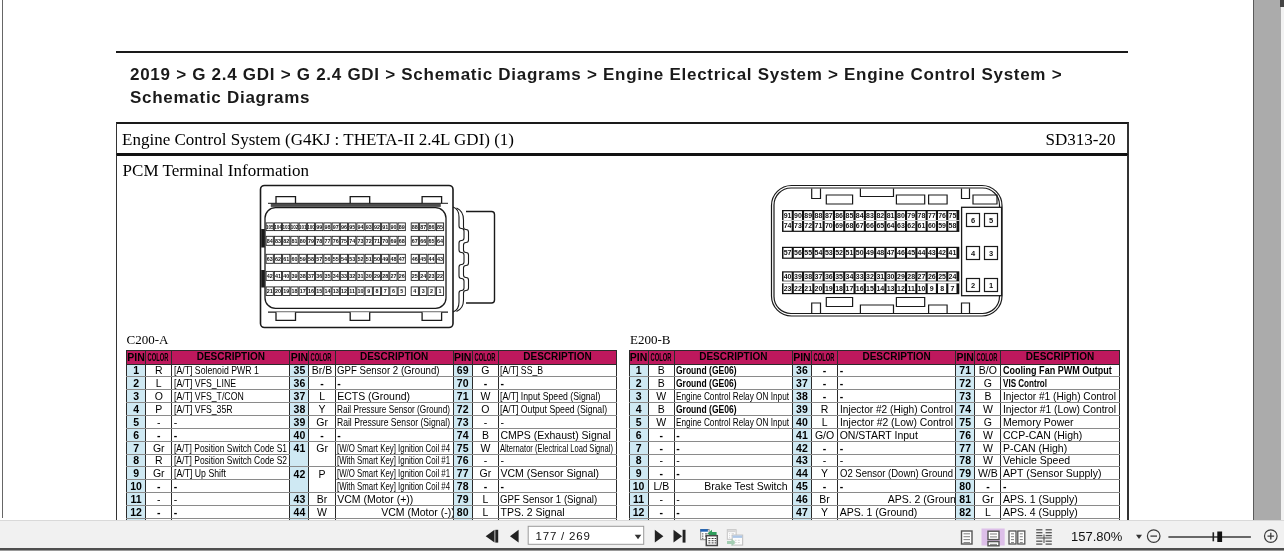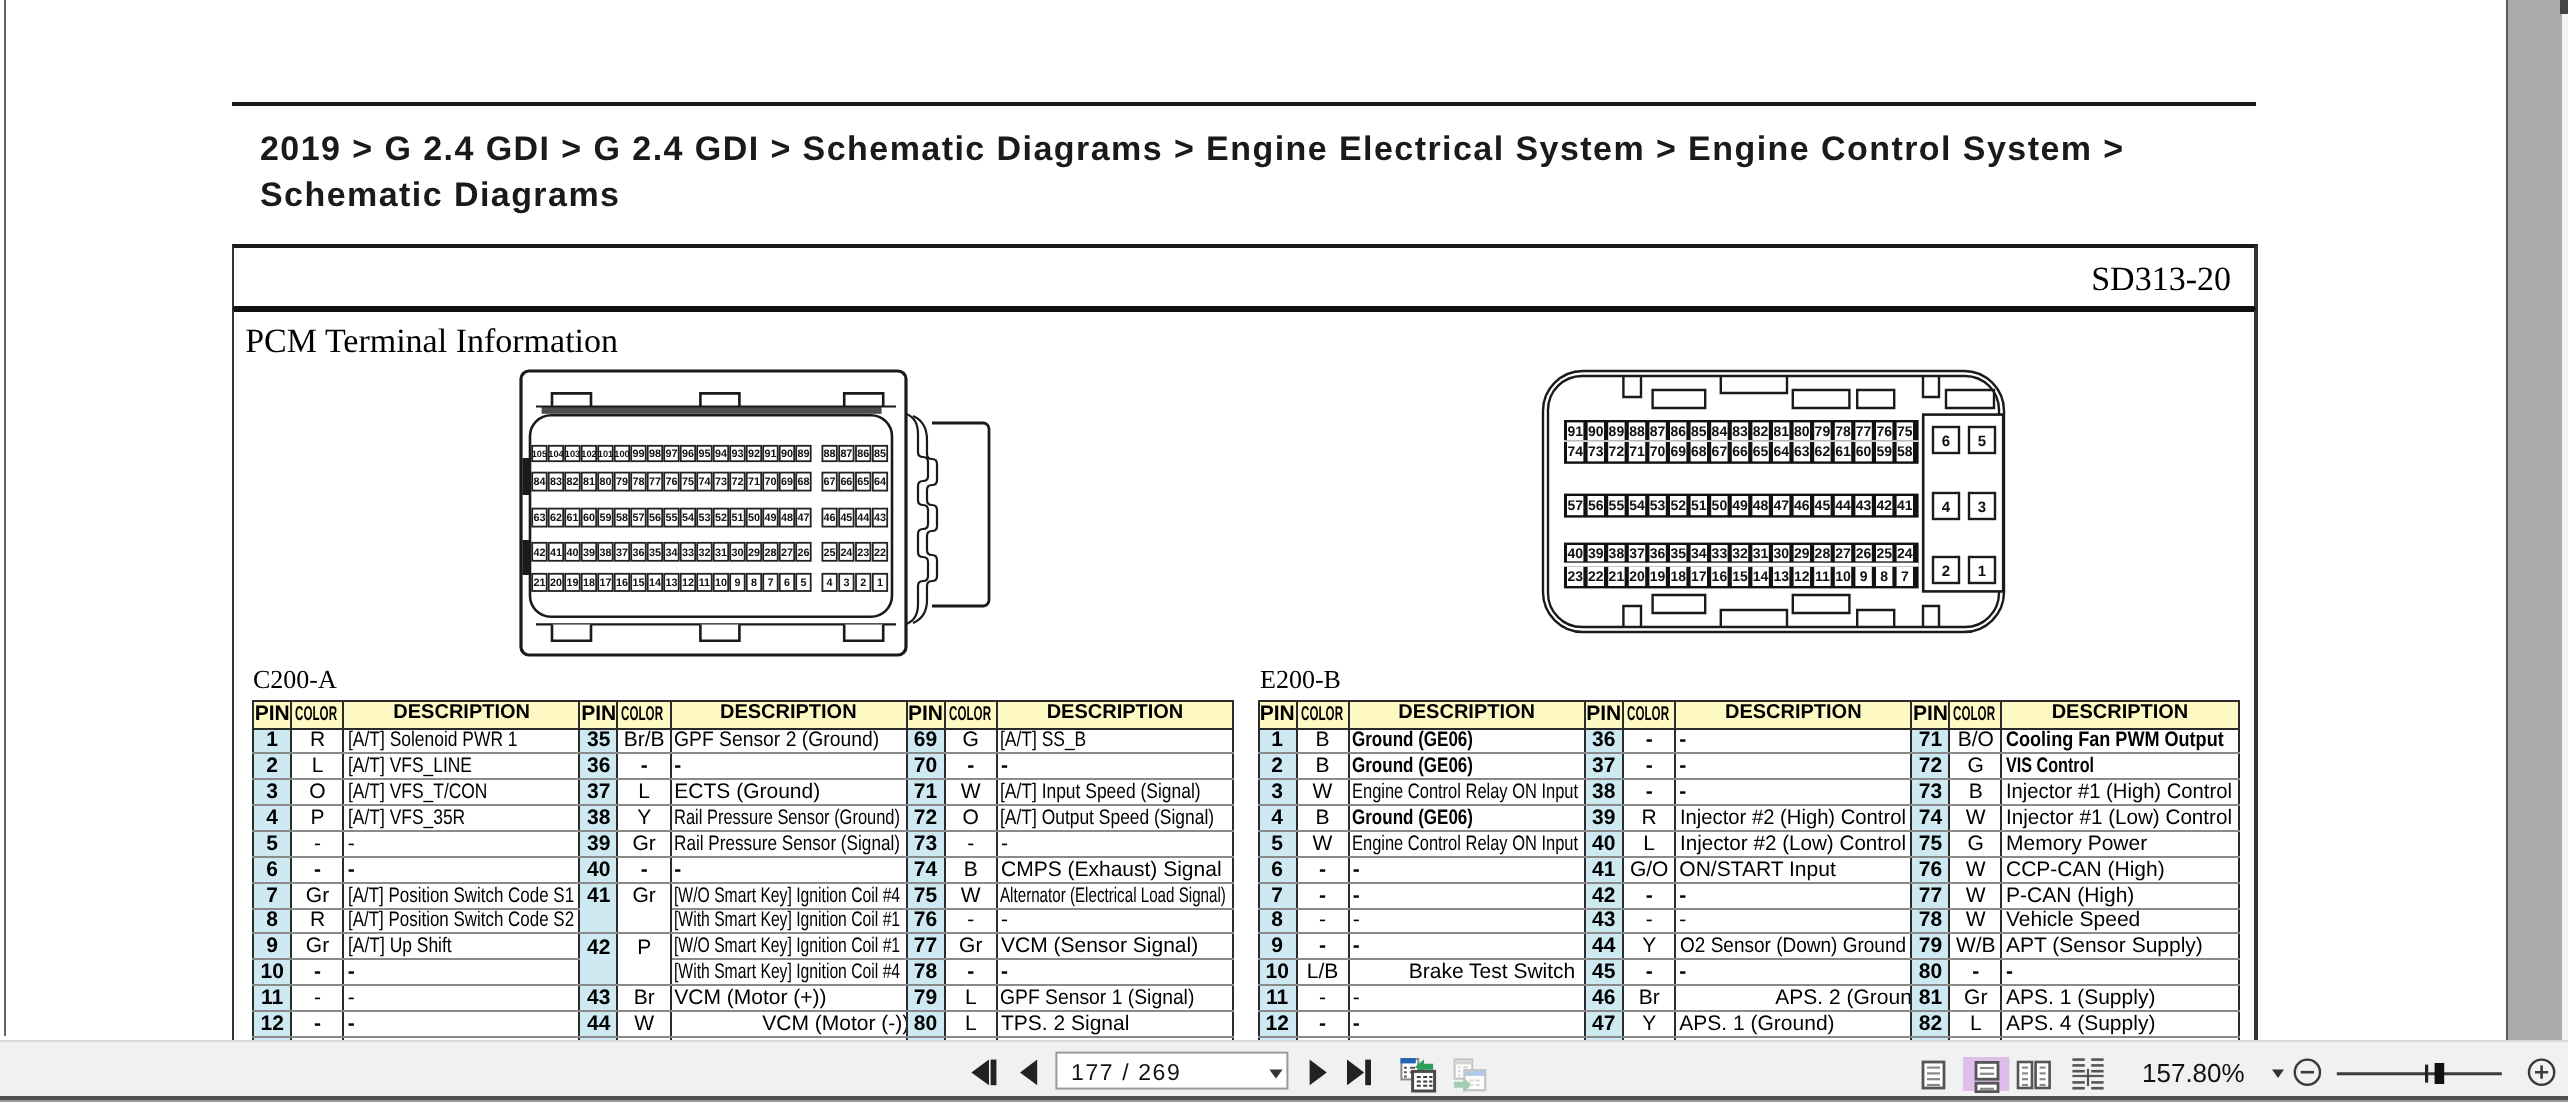--- a/index.html
+++ b/index.html
@@ -11,39 +11,40 @@
 #crumb { position:absolute; left:130px; top:63px; width:1010px; font-weight:bold; font-size:17px; line-height:23.3px; color:#1a1a1a; letter-spacing:0.72px; }
 #titlebox { position:absolute; left:115.5px; top:122px; width:1013px; height:33.5px; border-top:2.4px solid #1a1a1a; border-bottom:3px solid #111; border-left:1.4px solid #333; border-right:2px solid #333; font-family:"Liberation Serif", serif; font-size:17px; color:#000; }
 #titlebox .l { position:absolute; left:5.6px; top:5.5px; }
 #titlebox .r { position:absolute; right:11px; top:5.5px; }
 #sideL { position:absolute; left:115.5px; top:155px; width:1.4px; height:365px; background:#333; }
 #sideR { position:absolute; left:1126.7px; top:155px; width:2px; height:365px; background:#333; }
 #pcm { position:absolute; left:122.6px; top:160.5px; font-family:"Liberation Serif", serif; font-size:17px; color:#000; }
 .clabel { position:absolute; font-family:"Liberation Serif", serif; font-size:13px; color:#000; }
 table.pt { position:absolute; border-collapse:collapse; table-layout:fixed; width:491px; font-size:10px; color:#000; }
 table.pt td { border:1px solid #2b2b2b; border-top:1px solid #8a8a8a; border-bottom:1px solid #8a8a8a; height:12.87px; overflow:hidden; padding:0; vertical-align:middle; line-height:10px; }
-table.pt tr.hd td { background:#fef9c3; border:1.2px solid #2b2b2b; font-weight:bold; height:14px; text-align:center; }
+table.pt tr.hd td { background:#be185d; border:1.2px solid #2b2b2b; font-weight:bold; height:14px; text-align:center; }
 table.pt td.p { background:#cfe9f3; text-align:center; font-weight:bold; font-size:10.5px; }
 table.pt td.c { text-align:center; font-size:10.5px; }
 table.pt td.d { padding-left:1.5px; font-size:10.5px; }
 table.pt td.sp2 { vertical-align:top; padding-top:1.5px; }
 table.pt tr.hd td.dsh { letter-spacing:0; font-size:10px; }
 .colhdr { display:inline-block; width:36px; margin-left:-6px; transform:scaleX(0.58); transform-origin:50% 50%; font-size:10px; letter-spacing:0; text-align:center; }
 .d, .db { }
 span.d { }
 span.db { font-weight:bold; }
 #tblclip { position:absolute; left:0; top:330px; width:1284px; height:190px; overflow:hidden; }
 #toolbar { position:absolute; left:0; top:520px; width:1284px; height:31px; background:#f1f1f1; border-top:1px solid #d9d9d9; overflow:hidden; }
 #botline { position:absolute; left:0; top:548px; width:1284px; height:2px; background:#4f4f4f; }
 #botline2 { position:absolute; left:0; top:550px; width:1284px; height:1px; background:#9a9a9a; }
 </style></head>
 <body>
 <div id="rule"></div>
 <div id="crumb">2019 &gt; G 2.4 GDI &gt; G 2.4 GDI &gt; Schematic Diagrams &gt; Engine Electrical System &gt; Engine Control System &gt;<br>Schematic Diagrams</div>
 <div id="titlebox">
+    <span class="l">Engine Control System (G4KJ : THETA-II 2.4L GDI) (1)</span>
     <span class="r">SD313-20</span>
   </div>
 <div id="sideL"></div>
 <div id="sideR"></div>
 <div id="pcm">PCM Terminal Information</div>
 <svg width="245" height="150" style="position:absolute;left:255px;top:183px" viewBox="0 0 245 150">
 <rect x="5.5" y="2.5" width="192.5" height="142" rx="4" fill="none" stroke="#1a1a1a" stroke-width="1.6"></rect>
 <path d="M211 28.5 H236.5 a3 3 0 0 1 3 3 V117 a3 3 0 0 1 -3 3 H211" fill="none" stroke="#1a1a1a" stroke-width="1.4"></path>
 <path d="M198 24 q6 2 6 10 v9 q0 2.5 2.5 2.5 q2.5 0 2.5 2.5 v7 q0 2.5 -2.5 2.5 q-2.5 0 -2.5 2.5 v7 q0 2.5 2.5 2.5 q2.5 0 2.5 2.5 v7 q0 2.5 -2.5 2.5 q-2.5 0 -2.5 2.5 v9 q0 2.5 2.5 2.5 q2.5 0 2.5 2.5 v7 q0 2.5 -2.5 2.5 q-2.5 0 -2.5 2.5 v9 q0 8 -6 10" fill="none" stroke="#1a1a1a" stroke-width="1.1"></path>
 <path d="M201.5 25 q7 3 7 12 v7 q0 2.5 2.5 2.5 q2.5 0 2.5 2.5 v8 q0 2.5 -2.5 2.5 q-2.5 0 -2.5 2.5 v5 q0 2.5 2.5 2.5 q2.5 0 2.5 2.5 v8 q0 2.5 -2.5 2.5 q-2.5 0 -2.5 2.5 v7 q0 2.5 2.5 2.5 q2.5 0 2.5 2.5 v8 q0 2.5 -2.5 2.5 q-2.5 0 -2.5 2.5 v7 q0 8.5 -7 11.5" fill="none" stroke="#1a1a1a" stroke-width="1.1"></path>

